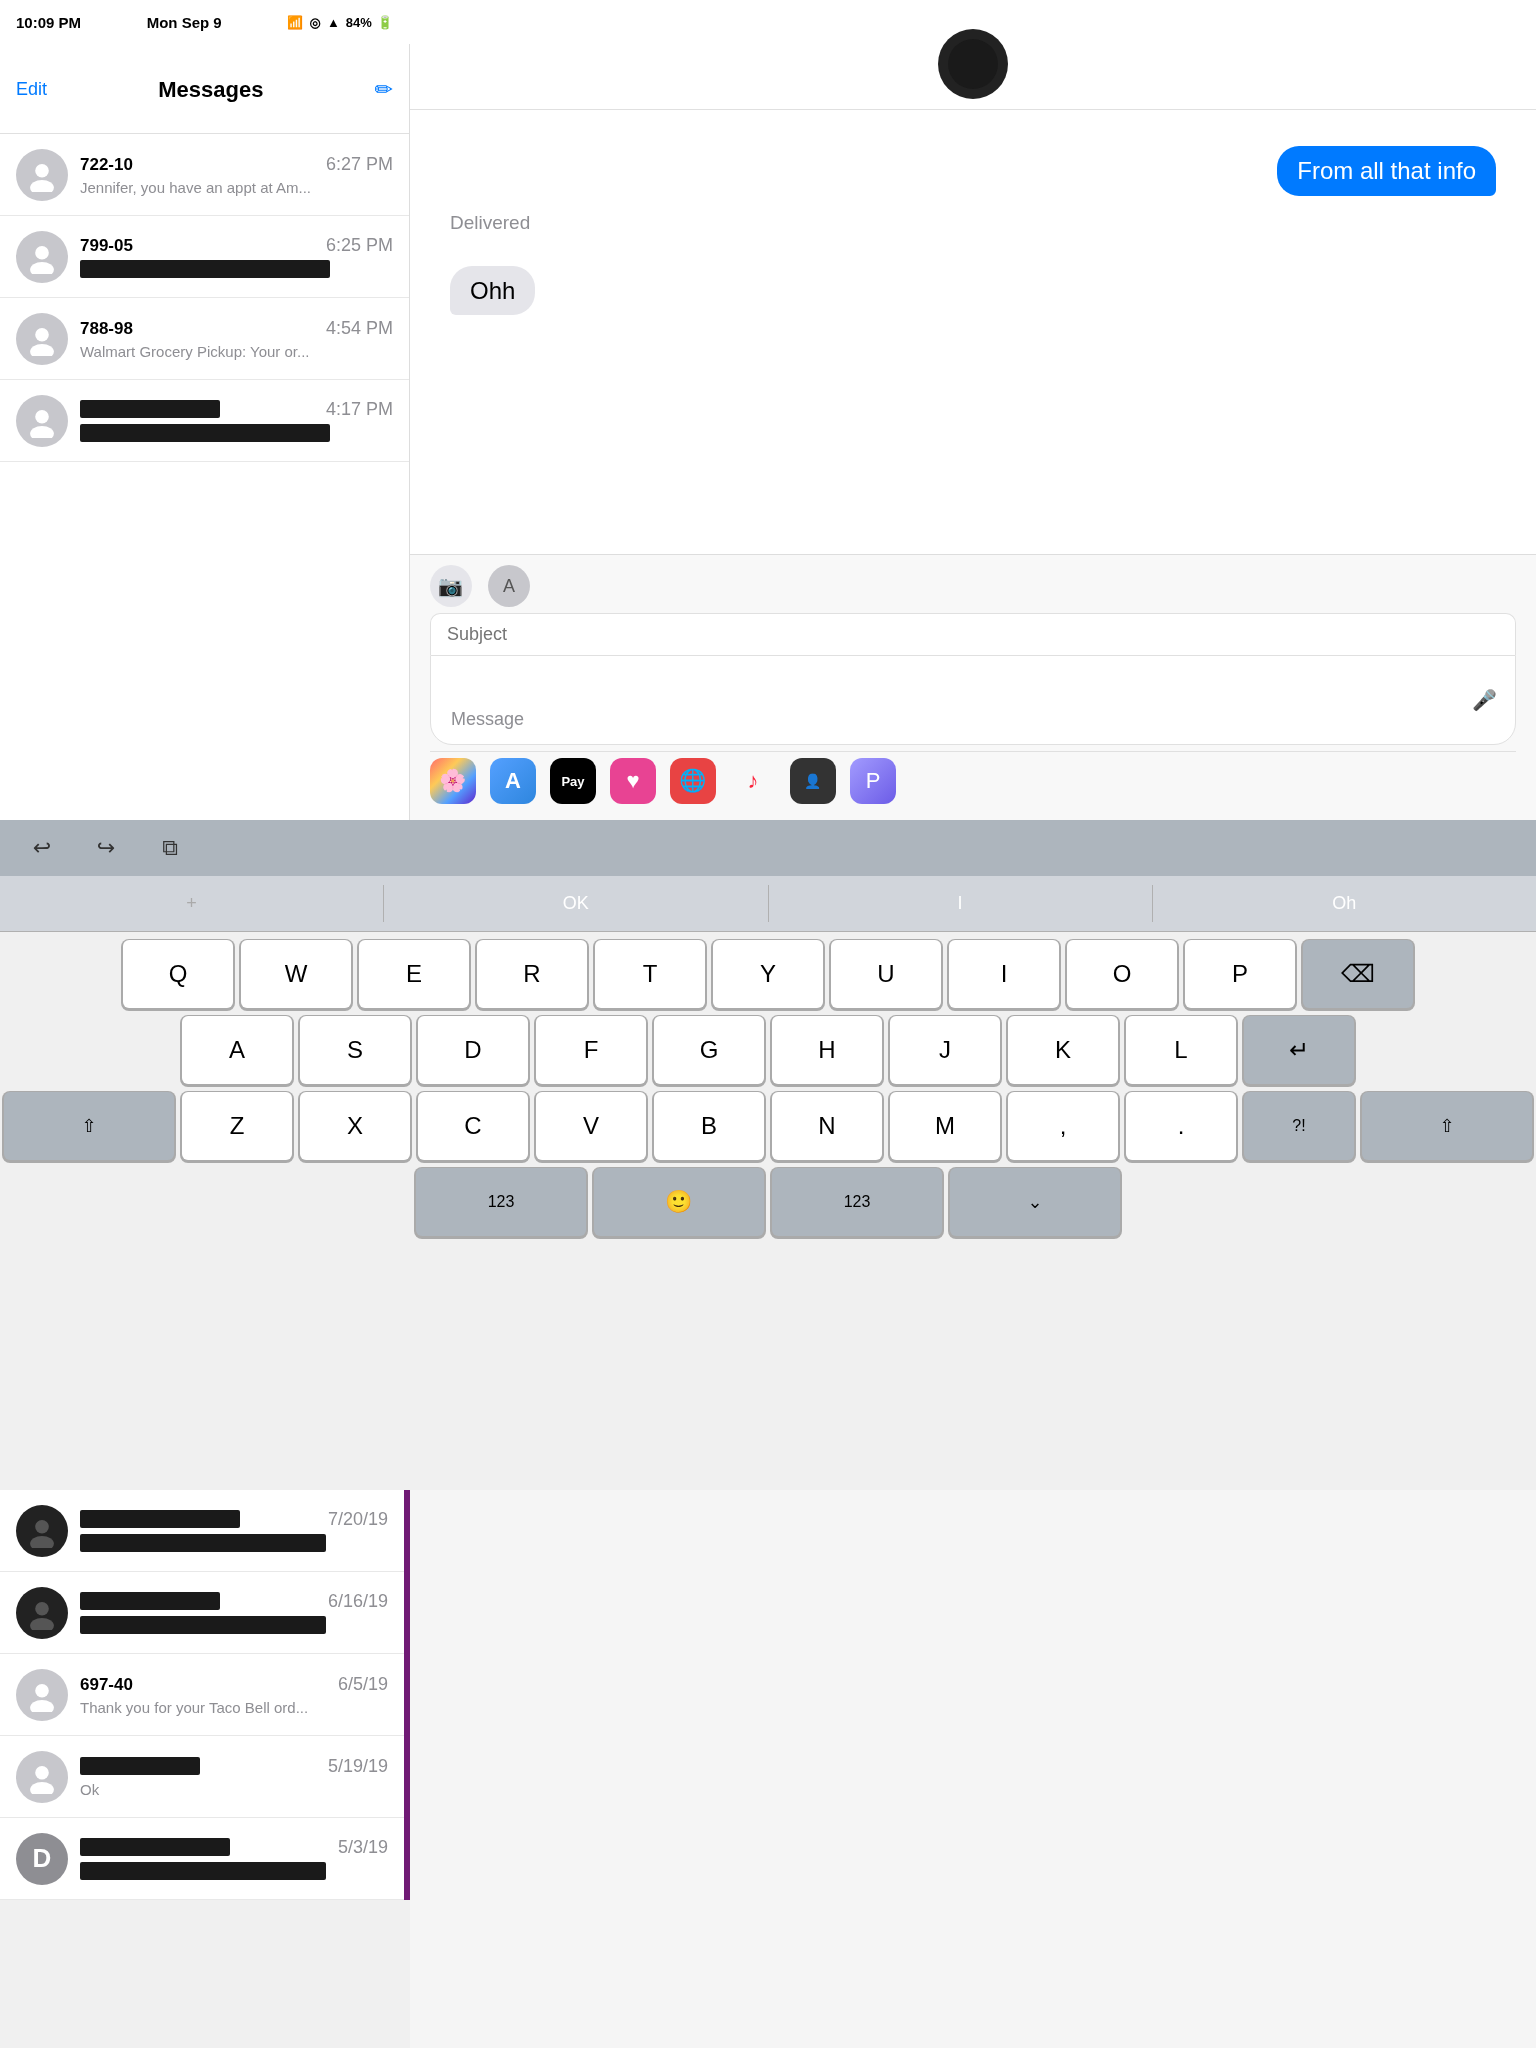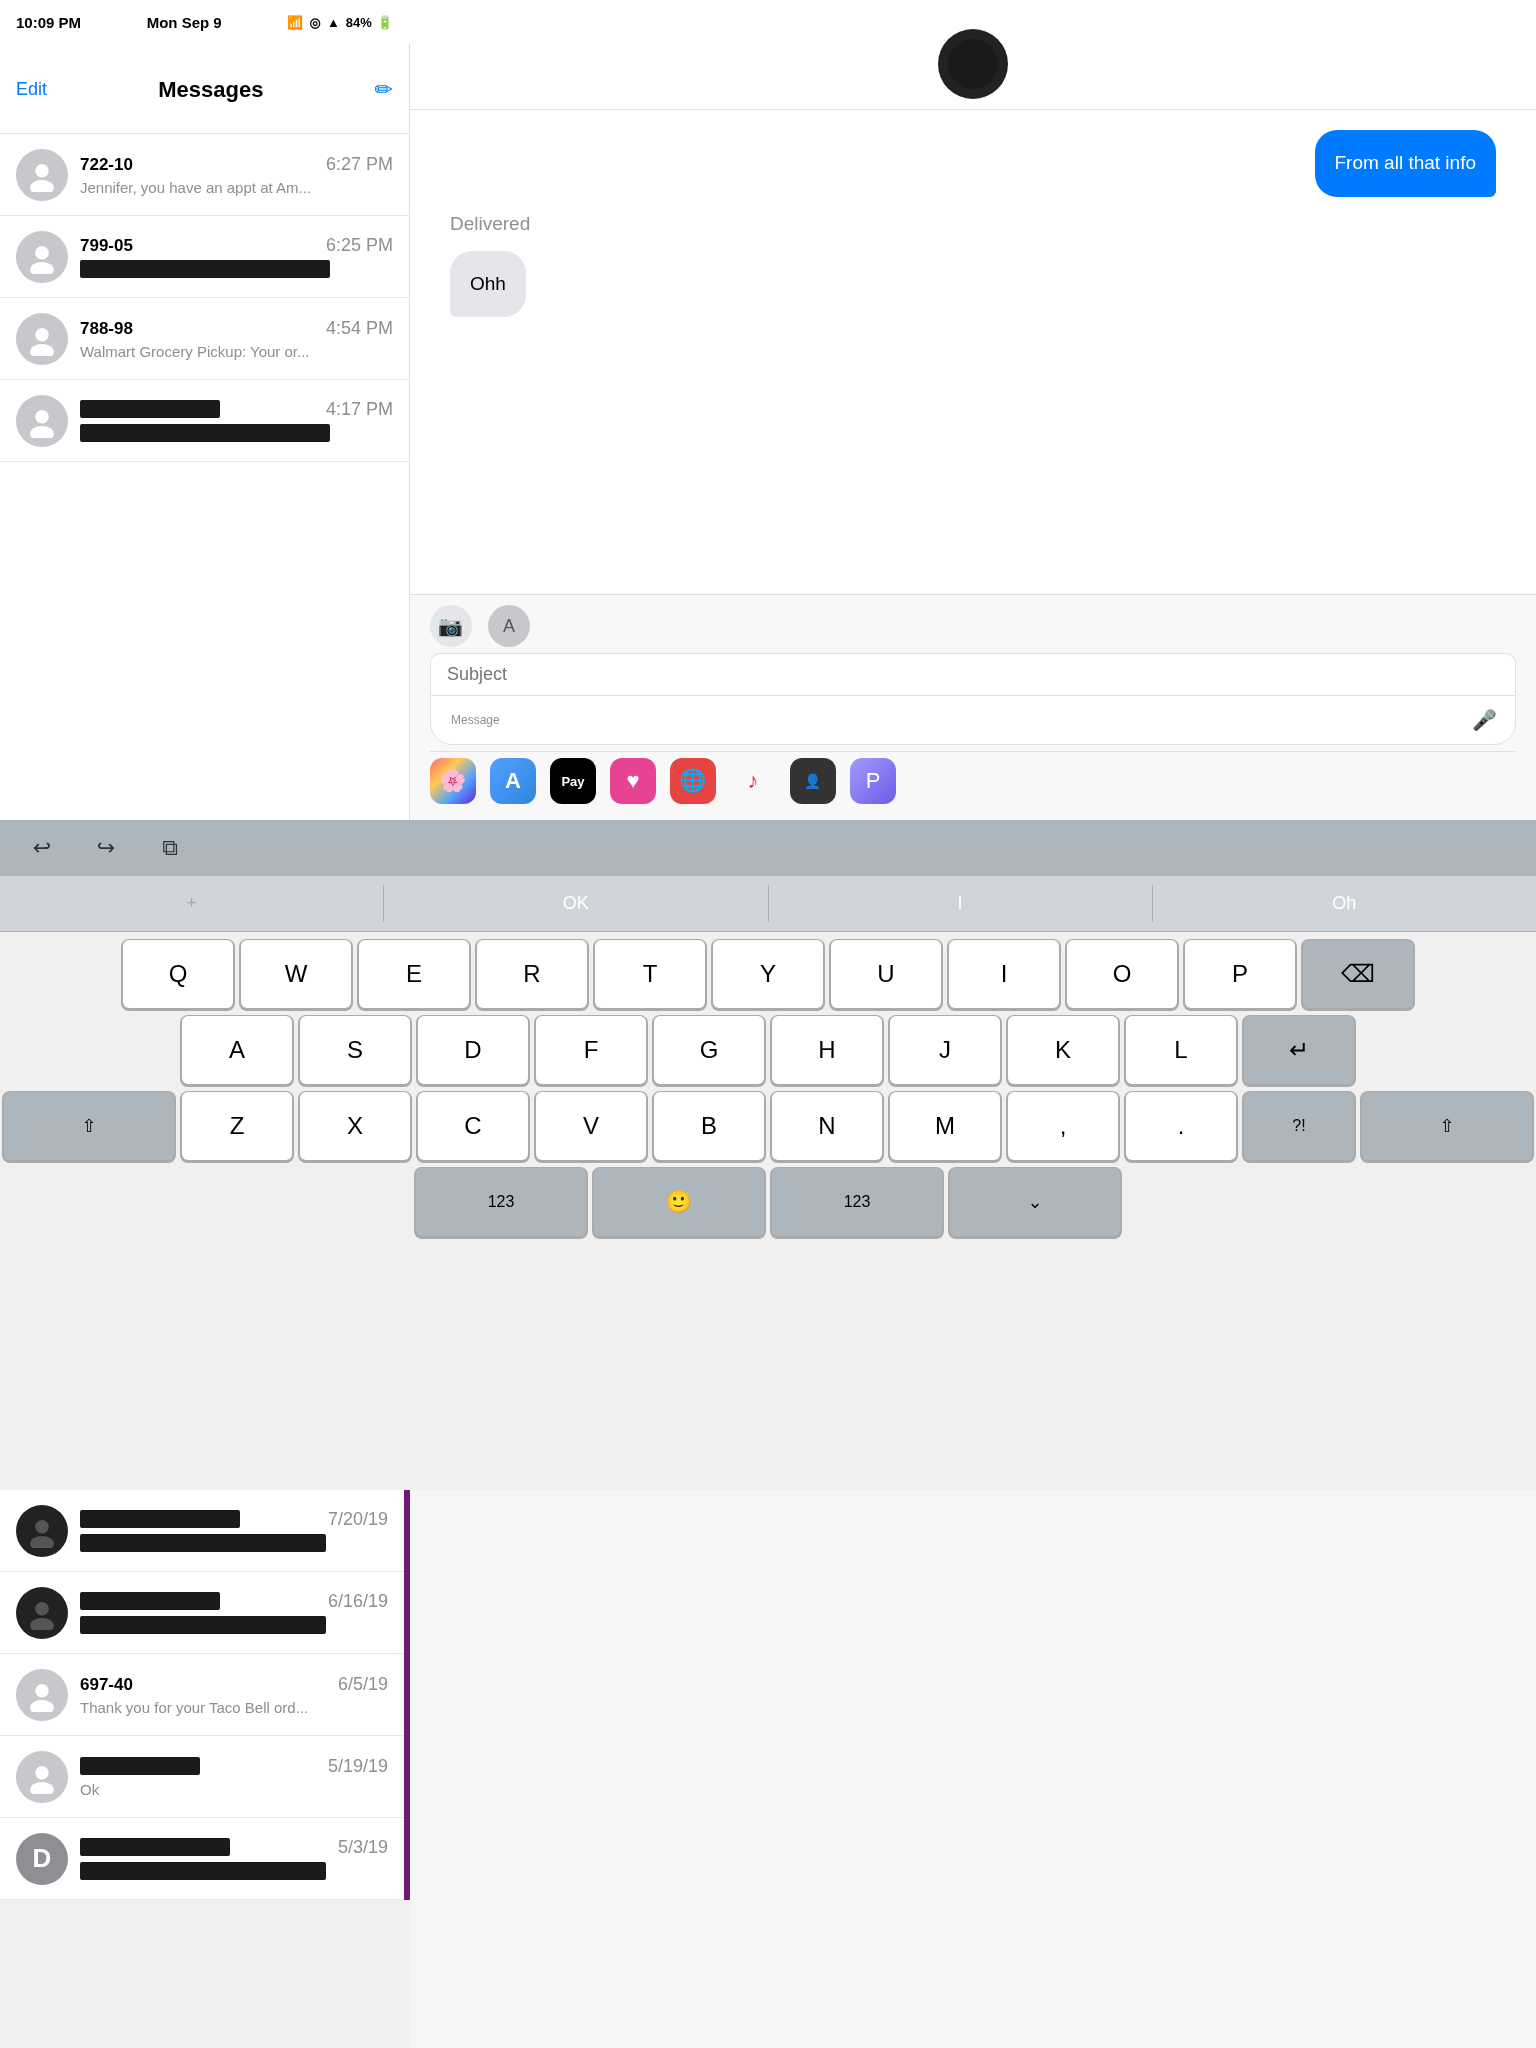--- a/index.html
+++ b/index.html
@@ -184,25 +184,26 @@
     }
     .bubble-row.sent {
       justify-content: flex-end;
     }
     .bubble-row.received {
       justify-content: flex-start;
     }
 
     .bubble {
       max-width: 600px;
-      padding: 20px 20px;
+      padding: 8px 20px;
       border-radius: 22px;
-      font-size: 19px;
+      font-size: 24px;
       line-height: 1.4;
       word-wrap: break-word;
+      margin-top: 16px;
     }
     .bubble.sent {
       background: #007aff;
       color: #fff;
       border-bottom-right-radius: 6px;
     }
     .bubble.received {
       background: #e5e5ea;
       color: #000;
       border-bottom-left-radius: 6px;
@@ -237,28 +238,29 @@
       display: flex;
       align-items: center;
       background: #fff;
       border: 1px solid #e0e0e0;
       border-radius: 0 0 22px 22px;
       padding: 6px 12px;
     }
 
     .message-input {
       flex: 1;
-      font-size: 12px;
+      font-size: 18px;
       color: #000;
       outline: none;
       border: none;
       background: transparent;
       min-height: 36px;
       line-height: 1.4;
       padding: 4px 8px;
+      margin-top: 40px;
     }
     .message-input::placeholder {
       color: #8e8e93;
     }
 
     .mic-btn {
       width: 36px;
       height: 36px;
       display: flex;
       align-items: center;

